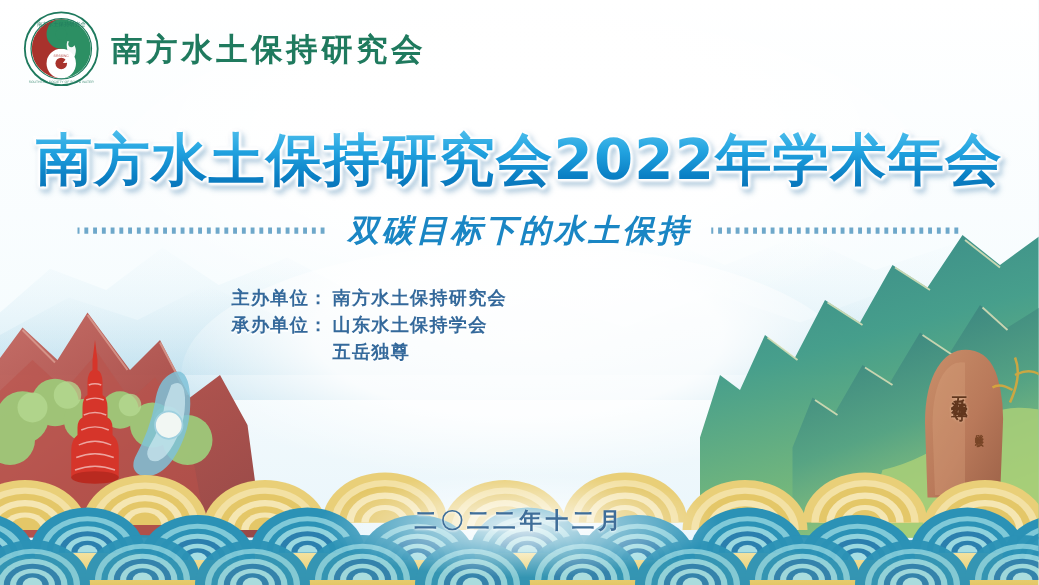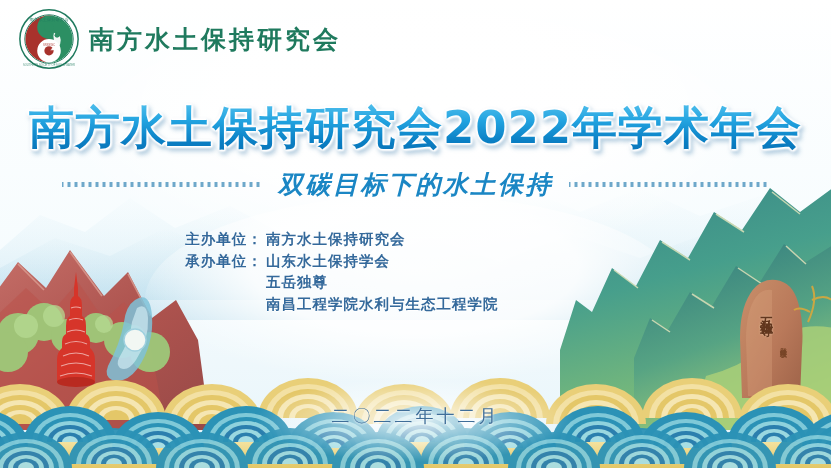--- a/index.html
+++ b/index.html
@@ -86,21 +86,21 @@
   }
   .org-row{display:flex;white-space:nowrap;}
   .org-label{width:84px;flex:none;text-align:center;}
   .org-label.blank{visibility:hidden;}
   .org-value{flex:none;}
 
   
   #event-date{
     position:absolute;left:0;top:404px;width:831px;text-align:center;z-index:14;
     font-family:"DejaVu Serif","Liberation Serif",serif;
-    font-size:18px;font-weight:400;color:#3f6e99;letter-spacing:3px;
+    font-size:18px;font-weight:700;color:#3f6e99;letter-spacing:3px;
     text-shadow:0 1px 2px rgba(255,255,255,.95);
   }
 
   
   #stele-label{
     position:absolute;left:757px;top:306px;z-index:11;
     font-family:"DejaVu Serif","Liberation Serif",serif;
     font-size:13px;font-weight:700;color:#5a3018;
     writing-mode:vertical-rl;letter-spacing:2px;
     text-shadow:0 0 2px rgba(255,230,200,.6);
@@ -372,24 +372,20 @@
       <span class="org-value">南方水土保持研究会</span>
     </div>
     <div class="org-row">
       <span class="org-label">承办单位：</span>
       <span class="org-value">山东水土保持学会</span>
     </div>
     <div class="org-row">
       <span class="org-label blank"></span>
       <span class="org-value">五岳独尊</span>
     </div>
-    <div class="org-row">
-      <span class="org-label blank"></span>
-      <span class="org-value">南昌工程学院水利与生态工程学院</span>
-    </div>
   </div>
 
   <div id="event-date">二〇二二年十二月</div>
 
   <div id="stele-label">五岳独尊</div>
   <div id="stele-sublabel">登峰造极</div>
 
 </div>
 
 </body></html>

